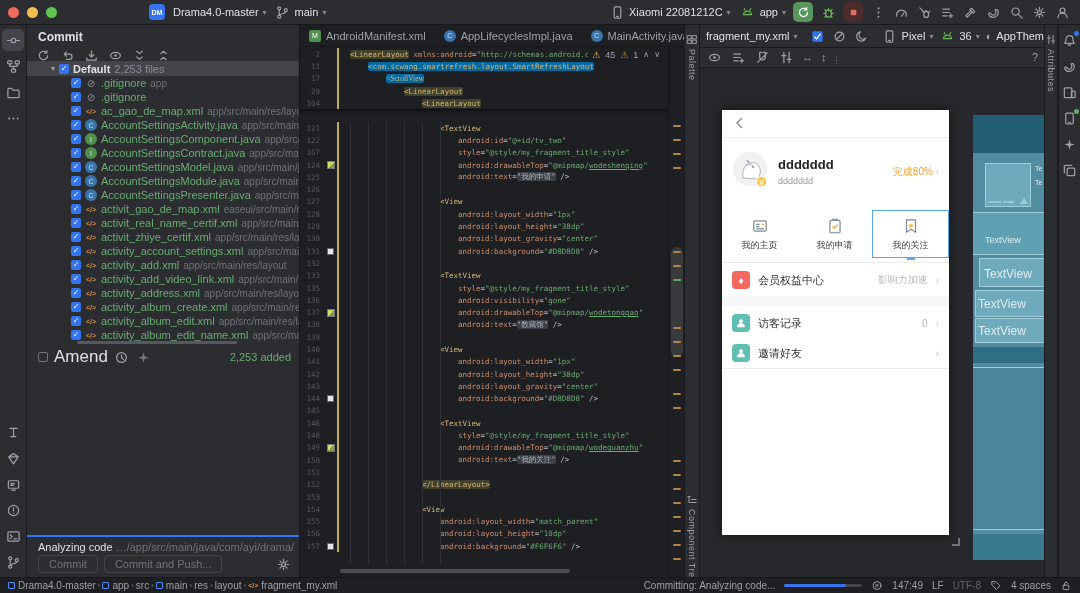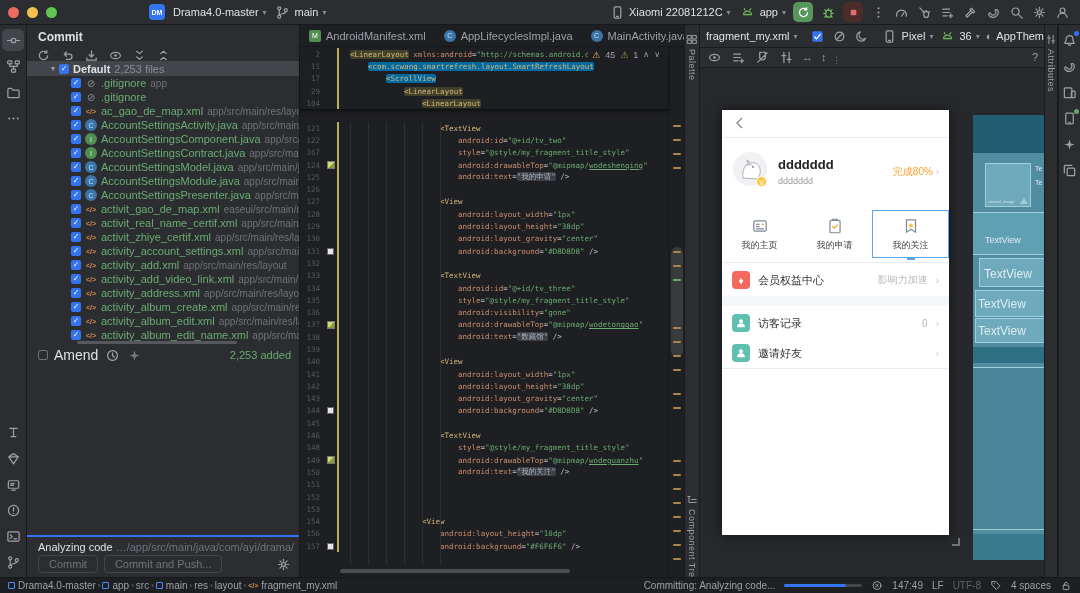--- a/index.html
+++ b/index.html
@@ -514,21 +514,21 @@
             <span class="cbx">✓</span>
             <span class="ficon xml">&lt;/&gt;</span>
             <span class="fname">activity_album_edit_name.xml</span>
             <span class="fpath">app/src/main/res/layout</span>
           </div>
         </div>
     </div>
     <div id="hscroll1"></div>
     <div id="amend-row">
       <span class="cbx off"></span>
-      <span style="font-size:14px">Amend</span>
+      <span style="font-size:17px">Amend</span>
       <span class="ic">
           <svg viewBox="0 0 16 16">
             <circle cx="8" cy="8" r="5.2"></circle>
             <path d="M8 5.2V8l1.9 1.9"></path>
           </svg>
         </span>
       <span class="ic" style="color:#7a7d84">
           <svg viewBox="0 0 16 16">
             <path d="M8 2.5 9.2 6.8 13.5 8 9.2 9.2 8 13.5 6.8 9.2 2.5 8l4.3-1.2z" fill="currentColor" stroke="none"></path>
           </svg>
@@ -591,58 +591,58 @@
       <span class="warn">⚠</span>
         <span>45</span>
       <span class="warn" style="color:#b8a04e">⚠</span>
         <span>1</span>
       <span class="glyph" style="font-size:8px">∧</span>
       <span class="glyph" style="font-size:8px">∨</span>
     </div>
     <div id="sticky">
         <div class="cl"><span class="ln">2</span><span class="gt"></span><span class="bar"></span><div class="tx" style="padding-left: 11px;"><span class="tc">&lt;LinearLayout</span><span class="p"> </span><span class="a">xmlns:android</span><span class="p">=</span><span class="s">"http://schemas.android.com/apk/r</span></div></div>
         <div class="cl"><span class="ln">11</span><span class="gt"></span><span class="bar"></span><div class="tx" style="padding-left: 29px;"><span class="tt">&lt;com.scwang.smartrefresh.layout.SmartRefreshLayout</span></div></div>
-        <div class="cl"><span class="ln">17</span><span class="gt"></span><span class="bar"></span><div class="tx" style="padding-left: 47px;"><span class="tt">&lt;ScrollView</span></div></div>
+        <div class="cl"><span class="ln">17</span><span class="gt"></span><span class="bar"></span><div class="tx" style="padding-left: 47px; font-family: Liberation Serif, serif;"><span class="tt">&lt;ScrollView</span></div></div>
         <div class="cl"><span class="ln">29</span><span class="gt"></span><span class="bar"></span><div class="tx" style="padding-left: 65px;"><span class="tc">&lt;LinearLayout</span></div></div>
         <div class="cl"><span class="ln">104</span><span class="gt"></span><span class="bar"></span><div class="tx" style="padding-left: 83px;"><span class="tc">&lt;LinearLayout</span></div></div>
       </div>
     <div id="codebody">
         <div class="cl"><span class="ln">121</span><span class="gt"></span><span class="bar"></span><div class="tx" style="padding-left: 101px;"><span class="t">&lt;TextView</span></div></div>
         <div class="cl"><span class="ln">122</span><span class="gt"></span><span class="bar"></span><div class="tx" style="padding-left: 119px;"><span class="a">android:id</span><span class="p">=</span><span class="s">"@+id/tv_two"</span></div></div>
         <div class="cl"><span class="ln">167</span><span class="gt"></span><span class="bar"></span><div class="tx" style="padding-left: 119px;"><span class="a">style</span><span class="p">=</span><span class="s">"@style/my_fragment_title_style"</span></div></div>
         <div class="cl"><span class="ln">124</span><span class="gt"><span style="width: 8px; height: 8px; border: 1px solid rgb(119, 119, 119); background: linear-gradient(135deg, rgb(205, 220, 107) 50%, rgb(138, 155, 63) 50%);"></span></span><span class="bar"></span><div class="tx" style="padding-left: 119px;"><span class="a">android:drawableTop</span><span class="p">=</span><span class="s">"@mipmap/</span><span class="lk">wodeshenqing</span><span class="s">"</span></div></div>
         <div class="cl"><span class="ln">125</span><span class="gt"></span><span class="bar"></span><div class="tx" style="padding-left: 119px;"><span class="a">android:text</span><span class="p">=</span><span class="sc">"我的申请"</span><span class="p"> /&gt;</span></div></div>
         <div class="cl"><span class="ln">126</span><span class="gt"></span><span class="bar"></span><div class="tx" style="padding-left: 2px;"></div></div>
         <div class="cl"><span class="ln">127</span><span class="gt"></span><span class="bar"></span><div class="tx" style="padding-left: 101px;"><span class="t">&lt;View</span></div></div>
         <div class="cl"><span class="ln">128</span><span class="gt"></span><span class="bar"></span><div class="tx" style="padding-left: 119px;"><span class="a">android:layout_width</span><span class="p">=</span><span class="s">"1px"</span></div></div>
         <div class="cl"><span class="ln">129</span><span class="gt"></span><span class="bar"></span><div class="tx" style="padding-left: 119px;"><span class="a">android:layout_height</span><span class="p">=</span><span class="s">"38dp"</span></div></div>
         <div class="cl"><span class="ln">130</span><span class="gt"></span><span class="bar"></span><div class="tx" style="padding-left: 119px;"><span class="a">android:layout_gravity</span><span class="p">=</span><span class="s">"center"</span></div></div>
         <div class="cl"><span class="ln">131</span><span class="gt"><span style="width: 7px; height: 7px; border: 1px solid rgb(102, 102, 102); background: rgb(231, 231, 231);"></span></span><span class="bar"></span><div class="tx" style="padding-left: 119px;"><span class="a">android:background</span><span class="p">=</span><span class="s">"#D8D8D8"</span><span class="p"> /&gt;</span></div></div>
         <div class="cl"><span class="ln">132</span><span class="gt"></span><span class="bar"></span><div class="tx" style="padding-left: 2px;"></div></div>
         <div class="cl"><span class="ln">133</span><span class="gt"></span><span class="bar"></span><div class="tx" style="padding-left: 101px;"><span class="t">&lt;TextView</span></div></div>
-        <div class="cl"><span class="ln">134</span><span class="gt"></span><span class="bar"></span><div class="tx" style="padding-left: 119px;"><span class="a">android:id</span><span class="p">=</span><span class="s">"@+id/tv_three"</span></div></div>
         <div class="cl"><span class="ln">135</span><span class="gt"></span><span class="bar"></span><div class="tx" style="padding-left: 119px;"><span class="a">style</span><span class="p">=</span><span class="s">"@style/my_fragment_title_style"</span></div></div>
         <div class="cl"><span class="ln">136</span><span class="gt"></span><span class="bar"></span><div class="tx" style="padding-left: 119px;"><span class="a">android:visibility</span><span class="p">=</span><span class="s">"gone"</span></div></div>
         <div class="cl"><span class="ln">137</span><span class="gt"><span style="width: 8px; height: 8px; border: 1px solid rgb(119, 119, 119); background: linear-gradient(135deg, rgb(205, 220, 107) 50%, rgb(138, 155, 63) 50%);"></span></span><span class="bar"></span><div class="tx" style="padding-left: 119px;"><span class="a">android:drawableTop</span><span class="p">=</span><span class="s">"@mipmap/</span><span class="lk">wodetonggao</span><span class="s">"</span></div></div>
         <div class="cl"><span class="ln">138</span><span class="gt"></span><span class="bar"></span><div class="tx" style="padding-left: 119px;"><span class="a">android:text</span><span class="p">=</span><span class="sc">"数藏馆"</span><span class="p"> /&gt;</span></div></div>
         <div class="cl"><span class="ln">139</span><span class="gt"></span><span class="bar"></span><div class="tx" style="padding-left: 2px;"></div></div>
         <div class="cl"><span class="ln">140</span><span class="gt"></span><span class="bar"></span><div class="tx" style="padding-left: 101px;"><span class="t">&lt;View</span></div></div>
         <div class="cl"><span class="ln">141</span><span class="gt"></span><span class="bar"></span><div class="tx" style="padding-left: 119px;"><span class="a">android:layout_width</span><span class="p">=</span><span class="s">"1px"</span></div></div>
         <div class="cl"><span class="ln">142</span><span class="gt"></span><span class="bar"></span><div class="tx" style="padding-left: 119px;"><span class="a">android:layout_height</span><span class="p">=</span><span class="s">"38dp"</span></div></div>
         <div class="cl"><span class="ln">143</span><span class="gt"></span><span class="bar"></span><div class="tx" style="padding-left: 119px;"><span class="a">android:layout_gravity</span><span class="p">=</span><span class="s">"center"</span></div></div>
         <div class="cl"><span class="ln">144</span><span class="gt"><span style="width: 7px; height: 7px; border: 1px solid rgb(102, 102, 102); background: rgb(231, 231, 231);"></span></span><span class="bar"></span><div class="tx" style="padding-left: 119px;"><span class="a">android:background</span><span class="p">=</span><span class="s">"#D8D8D8"</span><span class="p"> /&gt;</span></div></div>
         <div class="cl"><span class="ln">145</span><span class="gt"></span><span class="bar"></span><div class="tx" style="padding-left: 2px;"></div></div>
         <div class="cl"><span class="ln">146</span><span class="gt"></span><span class="bar"></span><div class="tx" style="padding-left: 101px;"><span class="t">&lt;TextView</span></div></div>
         <div class="cl"><span class="ln">148</span><span class="gt"></span><span class="bar"></span><div class="tx" style="padding-left: 119px;"><span class="a">style</span><span class="p">=</span><span class="s">"@style/my_fragment_title_style"</span></div></div>
         <div class="cl"><span class="ln">149</span><span class="gt"><span style="width: 8px; height: 8px; border: 1px solid rgb(119, 119, 119); background: linear-gradient(135deg, rgb(205, 220, 107) 50%, rgb(138, 155, 63) 50%);"></span></span><span class="bar"></span><div class="tx" style="padding-left: 119px;"><span class="a">android:drawableTop</span><span class="p">=</span><span class="s">"@mipmap/</span><span class="lk">wodeguanzhu</span><span class="s">"</span></div></div>
         <div class="cl"><span class="ln">150</span><span class="gt"></span><span class="bar"></span><div class="tx" style="padding-left: 119px;"><span class="a">android:text</span><span class="p">=</span><span class="sc">"我的关注"</span><span class="p"> /&gt;</span></div></div>
         <div class="cl"><span class="ln">151</span><span class="gt"></span><span class="bar"></span><div class="tx" style="padding-left: 2px;"></div></div>
-        <div class="cl"><span class="ln">152</span><span class="gt"></span><span class="bar"></span></div>
+        <div class="cl"><span class="ln">152</span><span class="gt"></span><span class="bar"></span><div class="tx" style="padding-left: 83px;"><span class="tc">&lt;/LinearLayout&gt;</span></div></div>
         <div class="cl"><span class="ln">153</span><span class="gt"></span><span class="bar"></span><div class="tx" style="padding-left: 2px;"></div></div>
         <div class="cl"><span class="ln">154</span><span class="gt"></span><span class="bar"></span><div class="tx" style="padding-left: 83px;"><span class="t">&lt;View</span></div></div>
+        <div class="cl"><span class="ln">155</span><span class="gt"></span><span class="bar"></span><div class="tx" style="padding-left: 101px;"><span class="a">android:layout_width</span><span class="p">=</span><span class="s">"match_parent"</span></div></div>
         <div class="cl"><span class="ln">156</span><span class="gt"></span><span class="bar"></span><div class="tx" style="padding-left: 101px;"><span class="a">android:layout_height</span><span class="p">=</span><span class="s">"10dp"</span></div></div>
         <div class="cl"><span class="ln">157</span><span class="gt"><span style="width: 7px; height: 7px; border: 1px solid rgb(102, 102, 102); background: rgb(231, 231, 231);"></span></span><span class="bar"></span><div class="tx" style="padding-left: 101px;"><span class="a">android:background</span><span class="p">=</span><span class="s">"#F6F6F6"</span><span class="p"> /&gt;</span></div></div>
       </div>
     <div class="iguide" style="left: 50px; top: 97px; height: 443px;"></div>
       <div class="iguide" style="left: 68px; top: 97px; height: 443px;"></div>
       <div class="iguide" style="left: 86px; top: 97px; height: 443px;"></div>
       <div class="iguide" style="left: 104px; top: 97px; height: 443px;"></div>
       <div class="iguide" style="left: 122px; top: 97px; height: 443px;"></div>
       <div class="iguide" style="left: 140px; top: 97px; height: 443px;"></div>
       <div id="estripe">

